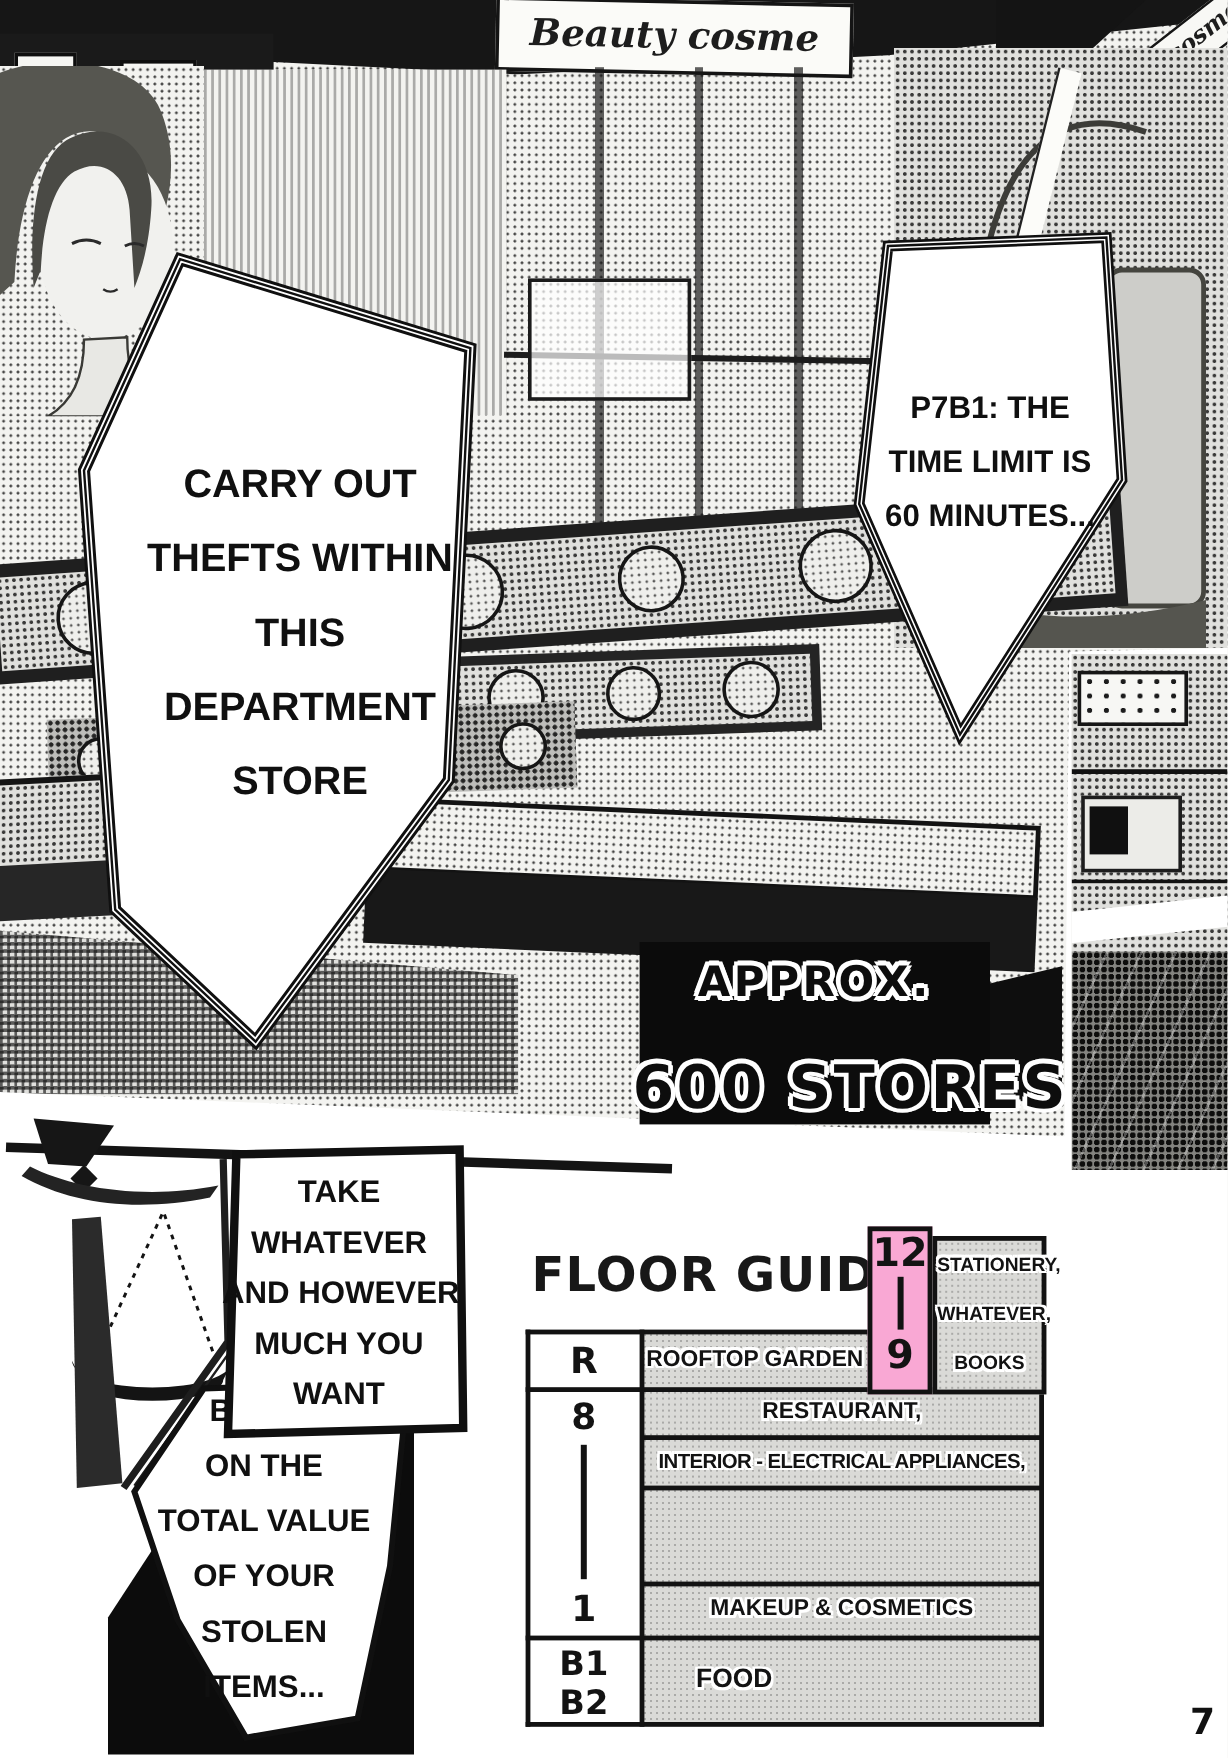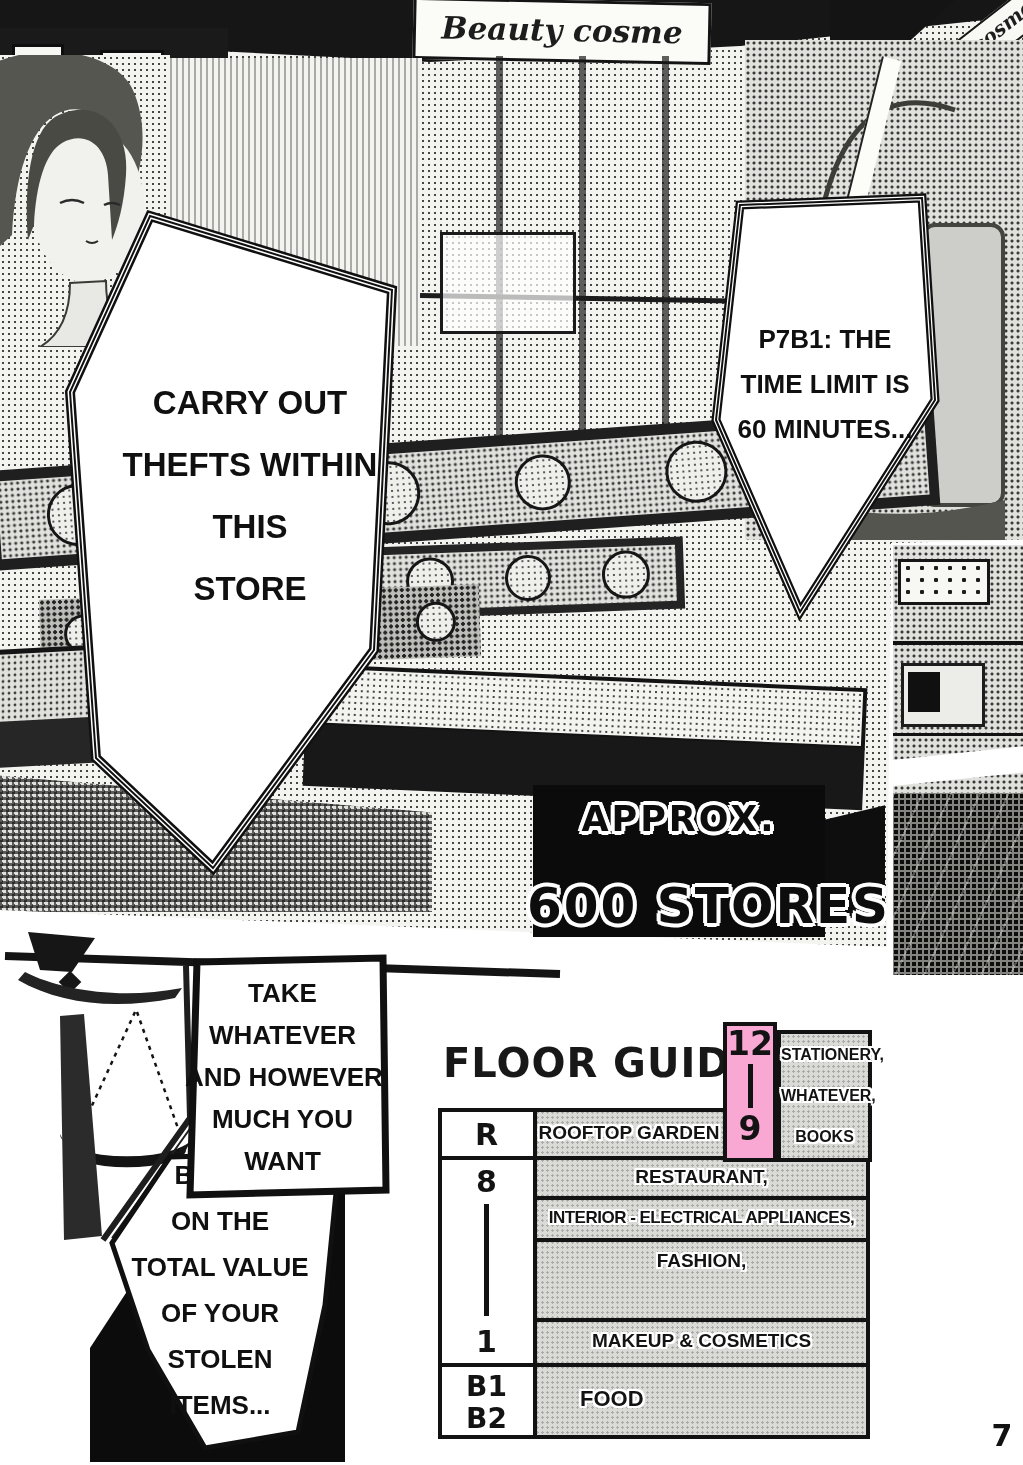--- a/index.html
+++ b/index.html
@@ -136,20 +136,21 @@
 <div class="abs" style="left:55px;top:200px;width:345px;height:680px;">
   <svg width="345" height="680" viewBox="0 0 345 680">
     <polygon points="95,16 337,90 319,450 158,668 41,558 15,192" fill="#ffffff" stroke="#101010" stroke-width="10"></polygon>
     <polygon points="95,16 337,90 319,450 158,668 41,558 15,192" fill="none" stroke="#ffffff" stroke-width="5"></polygon>
     <polygon points="95,16 337,90 319,450 158,668 41,558 15,192" fill="none" stroke="#101010" stroke-width="2"></polygon>
   </svg>
   <div class="abs bubble-text" style="left:50px;top:172px;width:290px;font-size:33px;line-height:62px;">
     <div>CARRY OUT</div>
     <div>THEFTS WITHIN</div>
     <div>THIS</div>
+    <div>DEPARTMENT</div>
     <div>STORE</div>
   </div>
 </div>
 
 <div class="abs" style="left:700px;top:185px;width:250px;height:445px;">
   <svg width="250" height="445" viewBox="0 0 250 445">
     <polygon points="40,20 222,13 235,215 100,427 16,235" fill="#ffffff" stroke="#101010" stroke-width="9"></polygon>
     <polygon points="40,20 222,13 235,215 100,427 16,235" fill="none" stroke="#ffffff" stroke-width="4.5"></polygon>
     <polygon points="40,20 222,13 235,215 100,427 16,235" fill="none" stroke="#101010" stroke-width="2"></polygon>
   </svg>
@@ -229,18 +230,17 @@
   <div class="abs fg-num" style="left:3px;top:99px;width:97px;font-size:30px;">R</div>
   <div class="abs fg-num" style="left:3px;top:146px;width:97px;font-size:30px;">8</div>
   <div class="abs" style="left:49px;top:186px;width:5px;height:112px;background:#121212;"></div>
   <div class="abs fg-num" style="left:3px;top:306px;width:97px;font-size:30px;">1</div>
   <div class="abs fg-num" style="left:3px;top:352px;width:97px;font-size:28px;">B1</div>
   <div class="abs fg-num" style="left:3px;top:384px;width:97px;font-size:28px;">B2</div>
 
   <div class="abs fg-label outline-w" style="left:100px;top:104px;width:188px;font-size:19px;">ROOFTOP GARDEN</div>
   <div class="abs fg-label outline-w" style="left:100px;top:148px;width:333px;font-size:19px;">RESTAURANT,</div>
   <div class="abs fg-label outline-w" style="left:100px;top:190px;width:333px;font-size:17px;letter-spacing:-0.5px;">INTERIOR - ELECTRICAL APPLIANCES,</div>
-  <div class="abs fg-label outline-w" style="left:100px;top:232px;width:333px;font-size:19px;">FASHION,</div>
   <div class="abs fg-label outline-w" style="left:100px;top:312px;width:333px;font-size:19px;">MAKEUP &amp; COSMETICS</div>
   <div class="abs fg-label outline-w" style="left:145px;top:368px;width:120px;font-size:22px;text-align:left;">FOOD</div>
 </div>
 
 <div class="abs" style="left:985px;top:1418px;width:34px;font-family:'DejaVu Sans',sans-serif;font-weight:bold;font-size:30px;color:#111;text-align:center;">7</div>
 
 </body></html>

